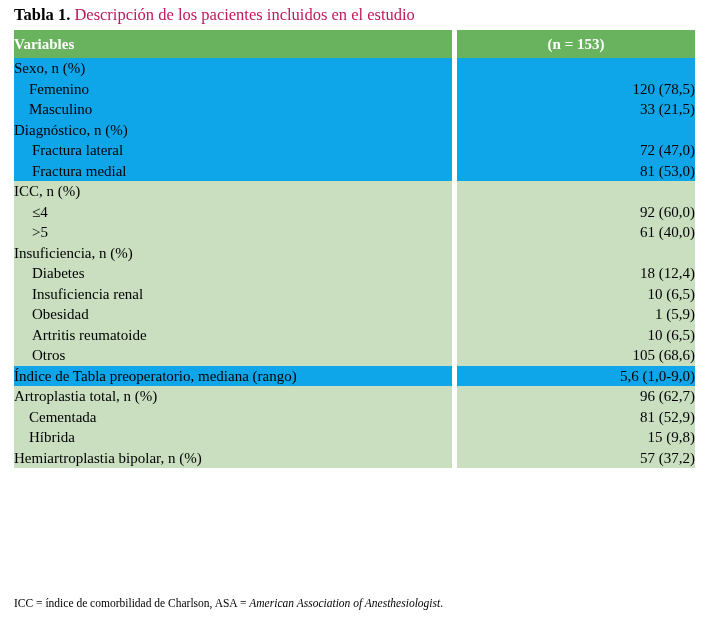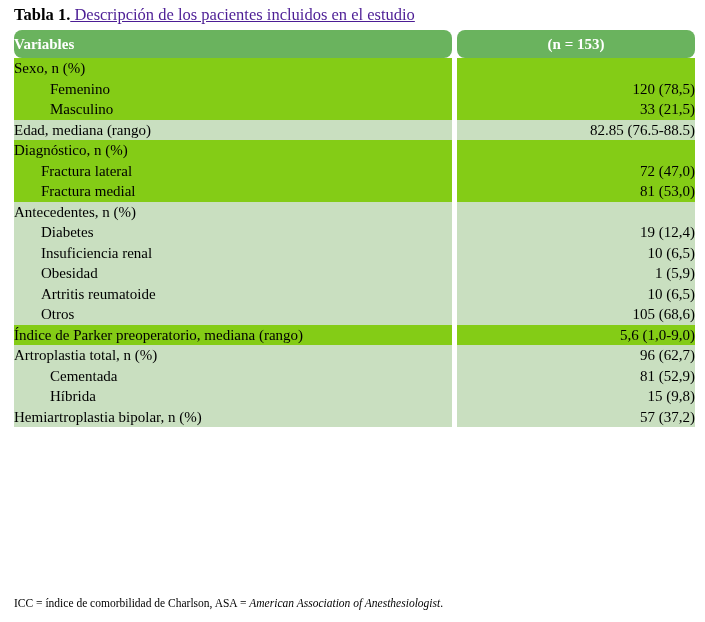--- a/index.html
+++ b/index.html
@@ -30,22 +30,21 @@
     width: 681px;
     font-size: 16.5px;
     line-height: 20px;
     white-space: nowrap;
   }
   .caption-label {
     color: #000000;
     font-weight: bold;
   }
   .caption-text {
-    color: #4c1d95;
-    text-decoration: underline;
+    color: #be185d;
   }
 
   
   .table {
     position: absolute;
     left: 14px;
     top: 30px;
     width: 681px;
     border-collapse: collapse;
     table-layout: fixed;
@@ -62,35 +61,34 @@
 
   
   .hdr-cell {
     background: #6ab35e;
     color: #ffffff;
     font-weight: bold;
     font-size: 15px;
     height: 24px;
     line-height: 28px;
     box-sizing: border-box;
-    border-radius: 8px;
   }
   .hdr-var {
     padding-left: 14px;
     text-align: left;
   }
   .hdr-val {
     text-align: center;
   }
   .gap-cell {
     background: #ffffff;
   }
 
   
-  .band-light .cell { background: #84cc16; }
+  .band-light .cell { background: #0ea5e9; }
   .band-dark  .cell { background: #c9dfc0; }
 
   .cell {
     font-size: 15px;
     line-height: 20.5px;
     box-sizing: border-box;
     padding-top: 7px;
     padding-bottom: 7px;
   }
   .cell-var {
@@ -101,22 +99,22 @@
     text-align: right;
   }
 
   .lines { margin: 0; padding: 0; }
   .line {
     display: block;
     white-space: nowrap;
     height: 20.5px;
     line-height: 20.5px;
   }
-  .line.ind1 { padding-left: 18px; margin-left: 9px; }
-  .line.ind2 { padding-left: 36px; }
+  .line.ind1 { padding-left: 18px; }
+  .line.ind2 { padding-left: 15px; }
   .line.blank { color: transparent; }
 
   
   .footnote {
     position: absolute;
     left: 14px;
     top: 596px;
     width: 681px;
     font-size: 11.5px;
     line-height: 14px;
@@ -158,77 +156,81 @@
           </td>
           <td class="gap-cell"></td>
           <td class="cell cell-val">
             <div class="lines">
               <span class="line blank">&nbsp;</span>
               <span class="line">120 (78,5)</span>
               <span class="line">33 (21,5)</span>
             </div>
           </td>
         </tr>
-        <tr class="band-dark">
-          <td class="cell cell-var">
-            <div class="lines">
-              <span class="line">Edad, mediana (rango)</span>
-            </div>
-          </td>
-          <td class="gap-cell"></td>
-          <td class="cell cell-val">
-            <div class="lines">
-              <span class="line">82.85 (76.5-88.5)</span>
-            </div>
-          </td>
-        </tr>
         <tr class="band-light">
           <td class="cell cell-var">
             <div class="lines">
               <span class="line">Diagnóstico, n (%)</span>
               <span class="line ind1">Fractura lateral</span>
               <span class="line ind1">Fractura medial</span>
             </div>
           </td>
           <td class="gap-cell"></td>
           <td class="cell cell-val">
             <div class="lines">
               <span class="line blank">&nbsp;</span>
               <span class="line">72 (47,0)</span>
               <span class="line">81 (53,0)</span>
             </div>
           </td>
         </tr>
         <tr class="band-dark">
           <td class="cell cell-var">
             <div class="lines">
-              <span class="line">Antecedentes, n (%)</span>
+              <span class="line">ICC, n (%)</span>
+              <span class="line ind1">≤4</span>
+              <span class="line ind1">&gt;5</span>
+            </div>
+          </td>
+          <td class="gap-cell"></td>
+          <td class="cell cell-val">
+            <div class="lines">
+              <span class="line blank">&nbsp;</span>
+              <span class="line">92 (60,0)</span>
+              <span class="line">61 (40,0)</span>
+            </div>
+          </td>
+        </tr>
+        <tr class="band-dark">
+          <td class="cell cell-var">
+            <div class="lines">
+              <span class="line">Insuficiencia, n (%)</span>
               <span class="line ind1">Diabetes</span>
               <span class="line ind1">Insuficiencia renal</span>
               <span class="line ind1">Obesidad</span>
               <span class="line ind1">Artritis reumatoide</span>
               <span class="line ind1">Otros</span>
             </div>
           </td>
           <td class="gap-cell"></td>
           <td class="cell cell-val">
             <div class="lines">
               <span class="line blank">&nbsp;</span>
-              <span class="line">19 (12,4)</span>
+              <span class="line">18 (12,4)</span>
               <span class="line">10 (6,5)</span>
               <span class="line">1 (5,9)</span>
               <span class="line">10 (6,5)</span>
               <span class="line">105 (68,6)</span>
             </div>
           </td>
         </tr>
         <tr class="band-light">
           <td class="cell cell-var">
             <div class="lines">
-              <span class="line">Índice de Parker preoperatorio, mediana (rango)</span>
+              <span class="line">Índice de Tabla preoperatorio, mediana (rango)</span>
             </div>
           </td>
           <td class="gap-cell"></td>
           <td class="cell cell-val">
             <div class="lines">
               <span class="line">5,6 (1,0-9,0)</span>
             </div>
           </td>
         </tr>
         <tr class="band-dark">

